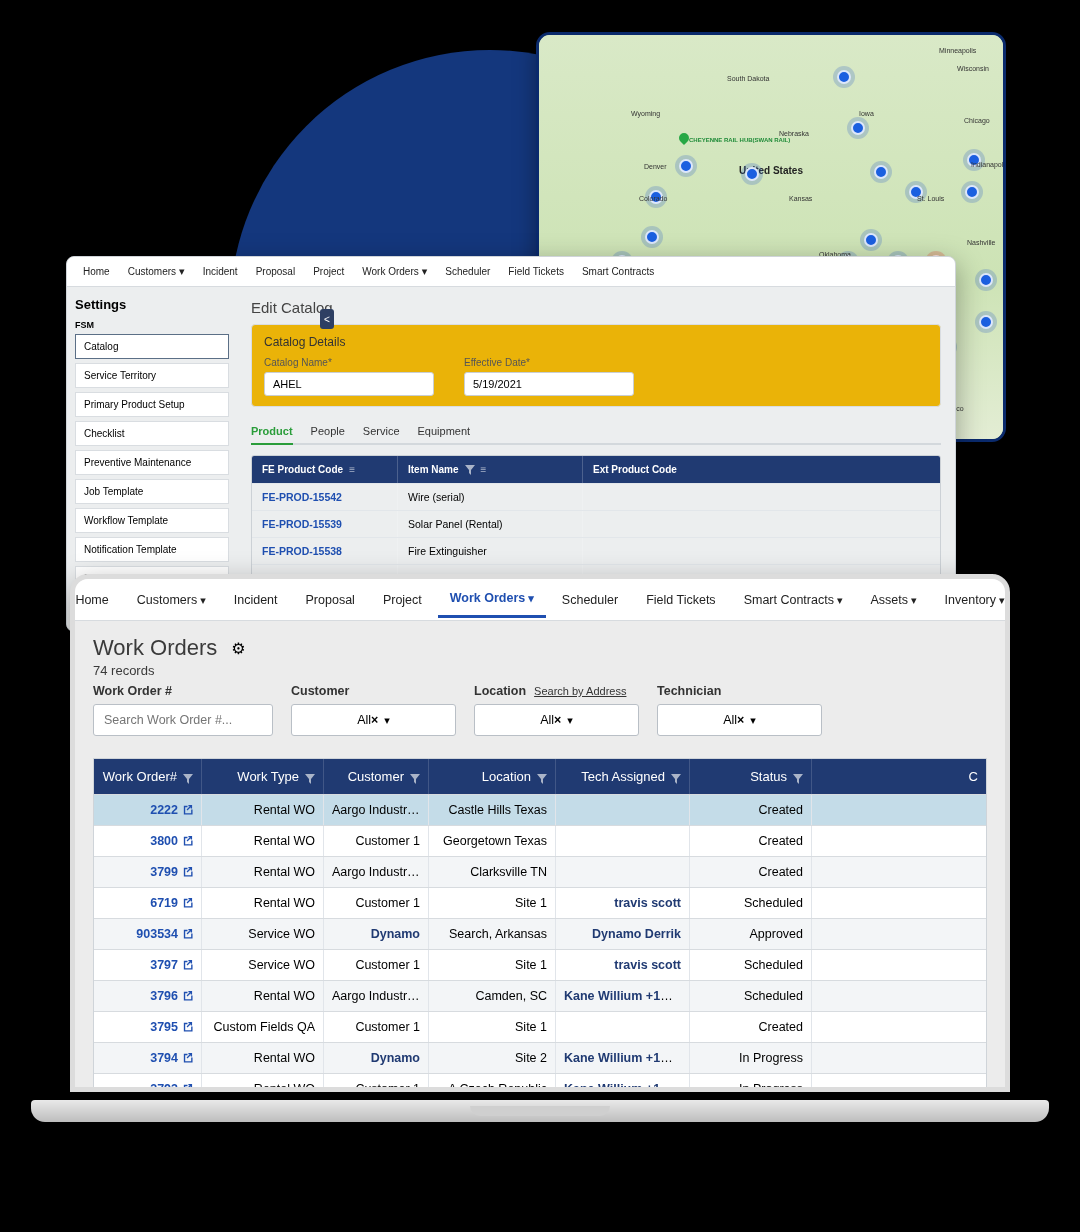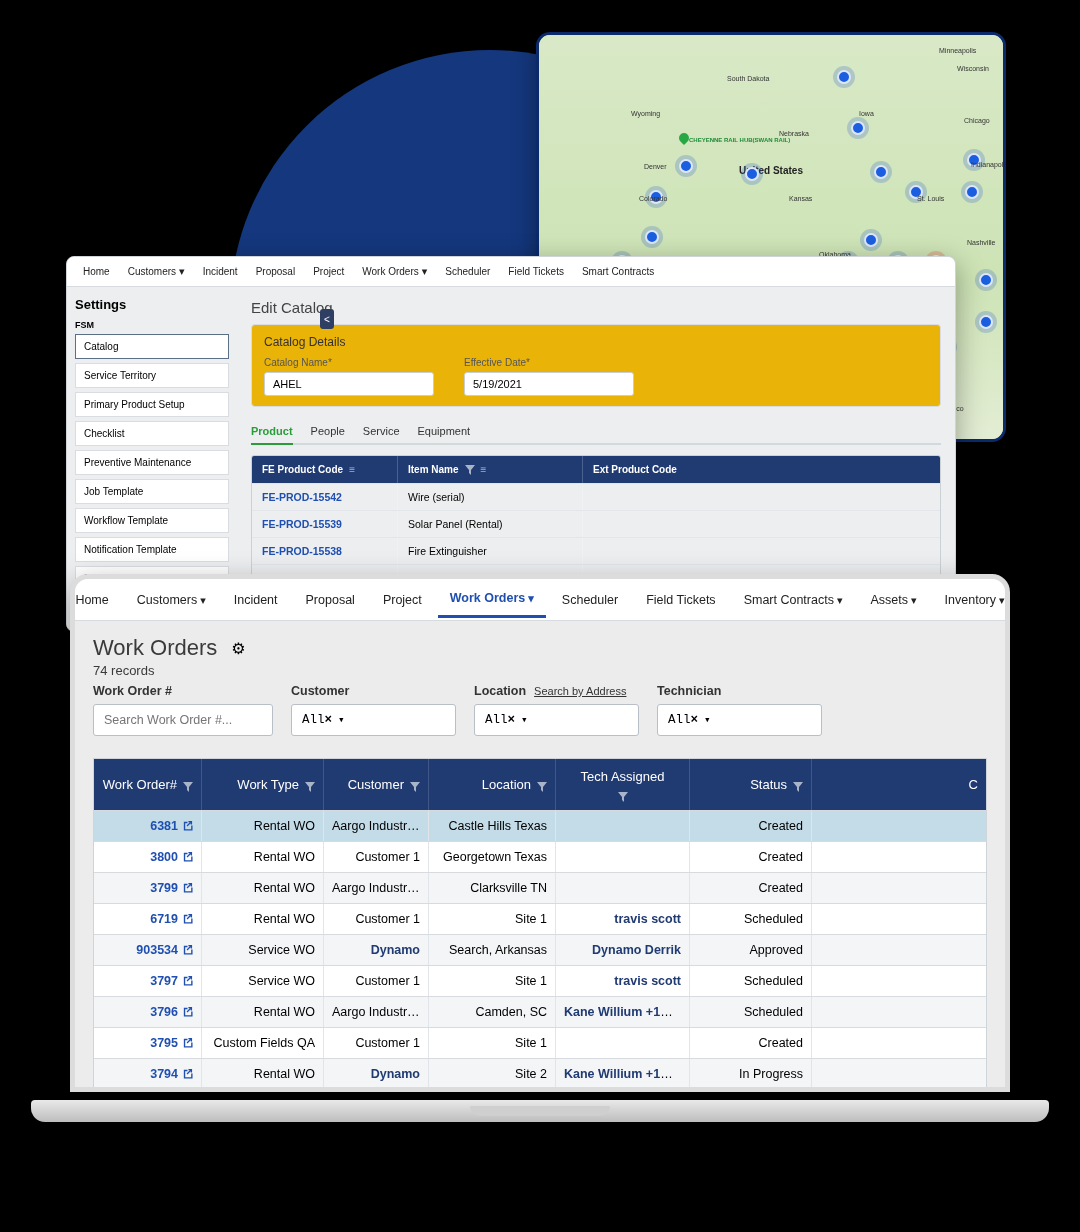--- a/index.html
+++ b/index.html
@@ -69,33 +69,33 @@
 .lp-title { font-size: 22px; color:#3a3a3a; }
 .gear-icon { font-size:16px; cursor:pointer; }
 .lp-records { font-size:13px; color:#3a3a3a; margin-top:2px; }
 
 .lp-filters { display:flex; gap: 18px; margin-top: 6px; }
 .lp-filter { display:flex; flex-direction:column; }
 .lp-filter > label { font-size:12.5px; color:#333; font-weight:600; margin-bottom:6px; display:flex; align-items:baseline; gap:8px; }
 .lp-filter .sub { font-size:11px; text-decoration:underline; font-weight:400; cursor:pointer; }
 .lp-input, .lp-select { border:1px solid #b9bfc6; border-radius:3px; padding:8px 10px; font-size:12.5px; background:#fff; }
 .lp-input { width: 180px; color:#888; }
-.lp-select { width: 165px; display:flex; align-items:center; justify-content:flex-start; cursor:pointer;font-family:Liberation Mono, monospace; }
+.lp-select { width: 165px; display:flex; align-items:center; justify-content:center; cursor:pointer; }
 .lp-select .x { font-weight:700; margin-right:6px; }
 .lp-select .dd { font-size:11px; }
 
 .lp-table { margin-top: 22px; border:1px solid #cfd4d9; width: 100%; }
 .lp-head { display:flex; background:#203a72; color:#fff; font-size:13px; }
 .lp-head div { padding:10px 8px; text-align:right; border-right:1px solid rgba(255,255,255,.15); display:flex; justify-content:flex-end; align-items:center; gap:6px; }
 .lp-head div:last-child { border-right:none; }
 .lp-c-wo { width: 108px; }
 .lp-c-type { width: 122px; }
 .lp-c-cust { width: 105px; }
 .lp-c-loc { width: 127px; }
-.lp-c-tech { width: 134px; flex-direction: column; }
+.lp-c-tech { width: 134px; }
 .lp-c-status { width: 122px; }
 .lp-c-extra { flex:1; min-width: 45px; }
 .filter-icon { width:10px; height:10px; display:inline-block; }
 .filter-icon svg { width:10px; height:10px; fill:#aab4c8; }
 
 .lp-row { display:flex; font-size:12.5px; border-top:1px solid #d7dbdf; background:#fff; }
 .lp-row:nth-child(odd) { background:#f3f5f7; }
 .lp-row div { padding:8px 8px; text-align:right; border-right:1px solid #e1e5ea; white-space:nowrap; overflow:hidden; text-overflow:ellipsis; }
 .lp-row div:last-child { border-right:none; }
 .lp-row.first { background:#c4dce8 !important; }
@@ -373,21 +373,21 @@
               <span class="filter-icon"><svg viewBox="0 0 10 10">
                   <path d="M0 0h10L6 5v5L4 8V5z"></path>
                 </svg></span>
             </div>
           <div class="lp-c-extra">
               <span>C</span>
             </div>
         </div>
         <div id="lp-rows">
             <div class="lp-row first">
-              <div class="lp-c-wo"><span class="wo-link">6381</span><span class="ext-icon"><svg viewBox="0 0 12 12">
+              <div class="lp-c-wo"><span class="wo-link">2222</span><span class="ext-icon"><svg viewBox="0 0 12 12">
                     <path d="M2 2h4v1.5H3.5V10H10V6h1.5v5.5H2z"></path>
                     <path d="M7 1h4v4H9.5V3.5L6 7 5 6l3.5-3.5H7z"></path>
                   </svg></span></div>
               <div class="lp-c-type">Rental WO</div>
               <div class="lp-c-cust">Aargo Industries</div>
               <div class="lp-c-loc">Castle Hills Texas</div>
               <div class="lp-c-tech"></div>
               <div class="lp-c-status">Created</div>
               <div class="lp-c-extra"></div>
             </div>

